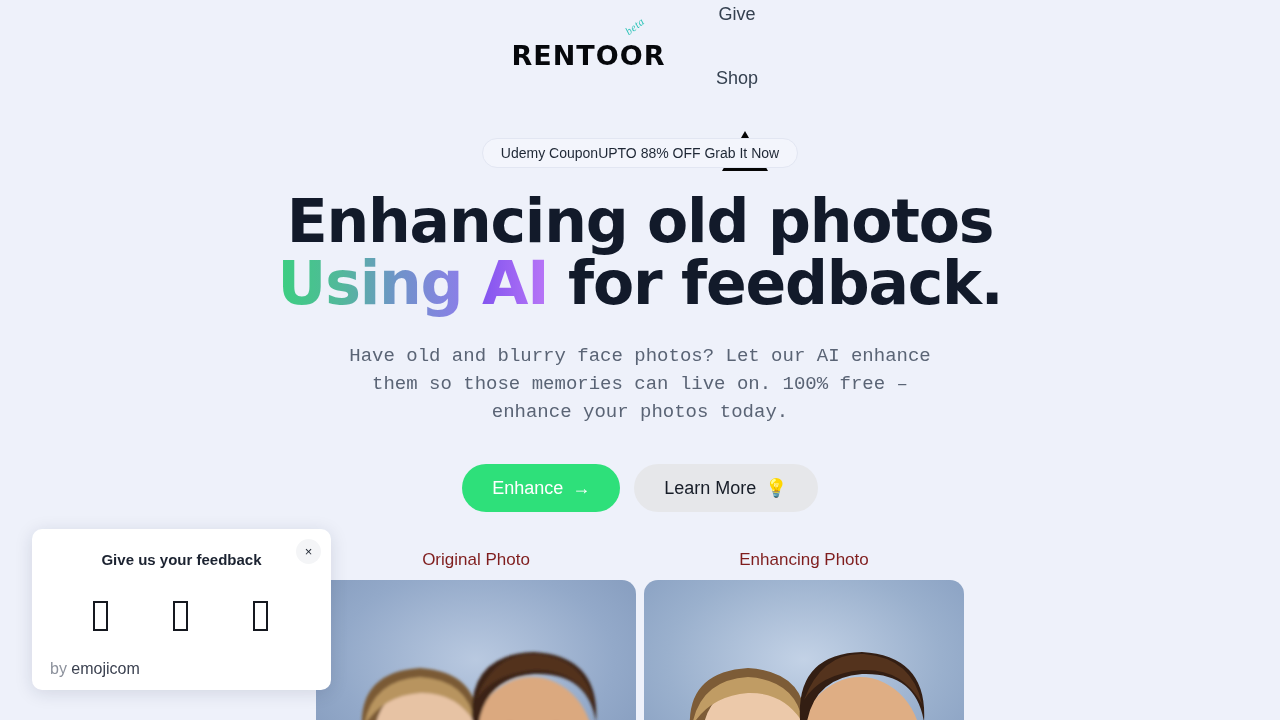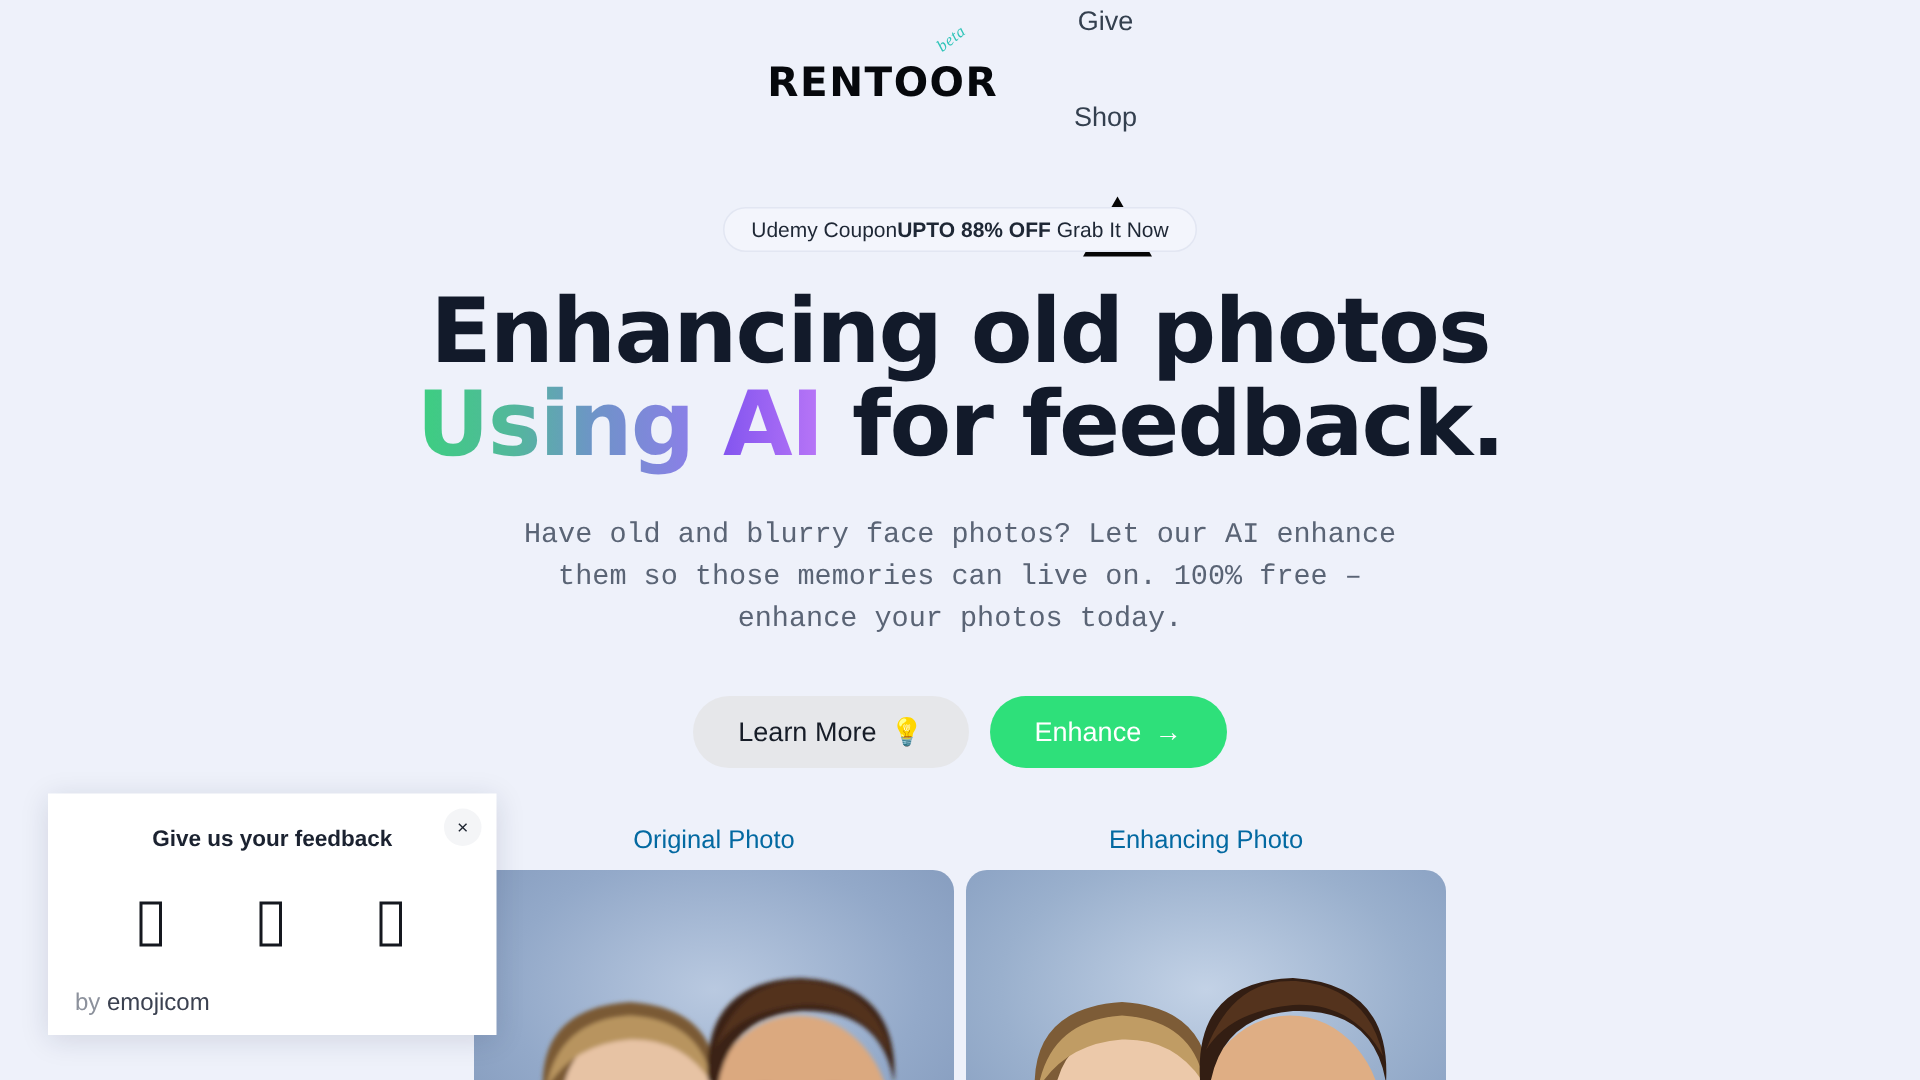--- a/index.html
+++ b/index.html
@@ -102,21 +102,21 @@
   .coupon-pill {
     display: inline-block;
     background: #f3f5fc;
     border: 1px solid #e2e6f2;
     border-radius: 20px;
     padding: 6px 18px;
     font-size: 14px;
     color: #1e2735;
     cursor: pointer;
   }
-  .coupon-pill .bold { font-weight: 700; }
+  .coupon-pill .bold { font-weight: 400; }
 
   .headline {
     margin-top: 22px;
     font-size: 60px;
     line-height: 62px;
     font-weight: 700;
     letter-spacing: -1.2px;
     color: #121a2a;
     font-family: "DejaVu Sans", sans-serif;
     max-width: 830px;
@@ -189,21 +189,21 @@
     gap: 8px;
   }
 
   .compare-col {
     width: 320px;
   }
 
   .compare-label {
     text-align: center;
     font-size: 17px;
-    color: #0369a1;
+    color: #7f1d1d;
     margin-bottom: 10px;
   }
 
   .photo-frame {
     width: 320px;
     height: 210px;
     border-radius: 14px;
     overflow: hidden;
     position: relative;
   }
@@ -211,21 +211,21 @@
   .photo-frame svg { display: block; width: 100%; height: 100%; }
 
   
   .feedback {
     position: absolute;
     left: 32px;
     top: 529px;
     width: 299px;
     height: 161px;
     background: #ffffff;
-    border-radius: 0;
+    border-radius: 10px;
     box-shadow: 0 3px 18px rgba(20,30,60,0.13);
     padding: 16px 18px 12px;
   }
 
   .feedback-title {
     text-align: center;
     font-size: 15px;
     font-weight: 700;
     color: #1b2230;
     margin-top: 6px;
@@ -310,27 +310,27 @@
   </div>
 
   <h1 class="headline">
     <span>Enhancing old photos </span><span class="grad-using">Using</span>
     <span class="grad-ai">AI</span><span> for feedback.</span>
   </h1>
 
   <p class="subtitle">Have old and blurry face photos? Let our AI enhance them so those memories can live on. 100% free – enhance your photos today.</p>
 
   <div class="cta-row">
+    <button class="btn btn-primary">
+      <span>Enhance</span>
+      <span>→</span>
+    </button>
     <button class="btn btn-secondary">
       <span>Learn More</span>
       <span>💡</span>
-    </button>
-    <button class="btn btn-primary">
-      <span>Enhance</span>
-      <span>→</span>
     </button>
   </div>
 
 </section>
 
 <section class="compare">
 
   <div class="compare-col">
     <div class="compare-label">Original Photo</div>
     <div class="photo-frame">

